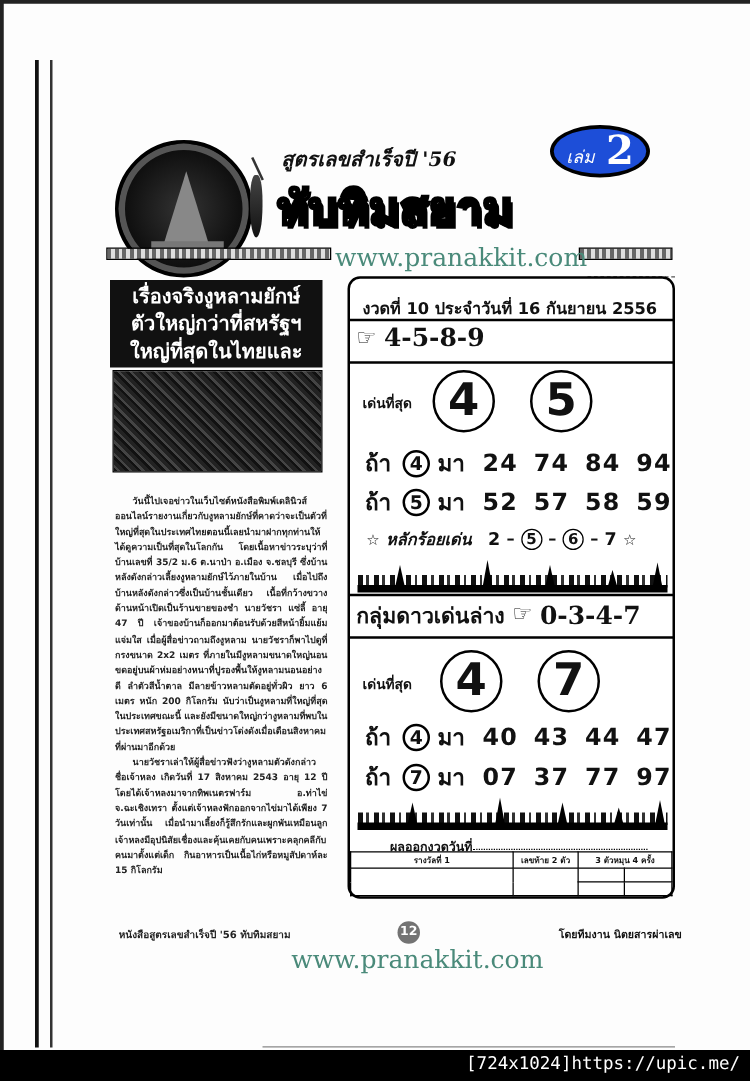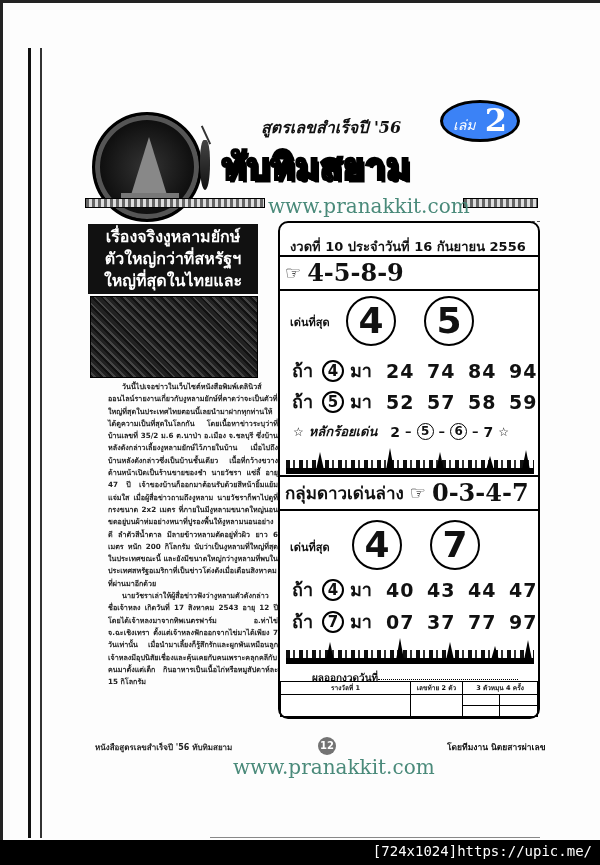--- a/index.html
+++ b/index.html
@@ -12,45 +12,45 @@
   .footer-bar { position: absolute; left: 0; top: 840px; width: 600px; height: 25px; background: #000; }
   .footer-bar span { position: absolute; right: 8px; top: 3px; color: #fff; font-family: "DejaVu Sans Mono", monospace; font-size: 14px; }
 
   
   .logo-medallion { position: absolute; left: 92px; top: 112px; width: 110px; height: 110px; border-radius: 50%; background: radial-gradient(circle at 50% 50%, #333 0%, #111 60%, #000 100%); border: 3px solid #000; box-shadow: inset 0 0 0 5px #555; }
   .logo-medallion .temple { position: absolute; left: 36px; top: 22px; width: 0; height: 0; border-left: 18px solid transparent; border-right: 18px solid transparent; border-bottom: 58px solid #888; }
   .logo-medallion .temple-base { position: absolute; left: 26px; top: 78px; width: 58px; height: 12px; background: #777; }
   .pendulum-line { position: absolute; left: 205px; top: 125px; width: 2px; height: 20px; background: #333; transform: rotate(-25deg); }
   .pendulum { position: absolute; left: 200px; top: 140px; width: 10px; height: 50px; background: linear-gradient(#444, #111); border-radius: 40% 40% 50% 50%; }
 
-  .subtitle { position: absolute; left: 225px; top: 115px; font-family: "DejaVu Serif", serif; font-style: italic; font-size: 16px; font-weight: bold; color: #111; margin-left: 36px; }
-  .volume-badge { position: absolute; left: 440px; top: 100px; width: 80px; height: 42px; border: 3px solid #000; border-radius: 50%; background: #3b82f6; color: #fff; text-align: center; }
+  .subtitle { position: absolute; left: 225px; top: 115px; font-family: "DejaVu Serif", serif; font-style: italic; font-size: 16px; font-weight: bold; color: #111; }
+  .volume-badge { position: absolute; left: 440px; top: 100px; width: 80px; height: 42px; border: 3px solid #000; border-radius: 50%; background: #1d4ed8; color: #fff; text-align: center; }
   .volume-badge .vol-label { font-size: 14px; font-style: italic; position: absolute; left: 10px; top: 11px; }
   .volume-badge .vol-num { font-family: "DejaVu Serif", serif; font-size: 32px; font-weight: bold; position: absolute; right: 10px; top: -2px; }
   .main-title { position: absolute; left: 222px; top: 138px; font-family: "DejaVu Sans", sans-serif; font-size: 36px; font-weight: bold; letter-spacing: 1px; color: #fff; -webkit-text-stroke: 3px #000; text-shadow: 3px 3px 0 #000; }
 
   .banner-strip-left { position: absolute; left: 85px; top: 198px; width: 180px; height: 10px; background: repeating-linear-gradient(90deg, #666 0 3px, #ddd 3px 6px); border: 1px solid #000; }
   .banner-strip-right { position: absolute; left: 463px; top: 198px; width: 75px; height: 10px; background: repeating-linear-gradient(90deg, #666 0 3px, #ddd 3px 6px); border: 1px solid #000; }
   .watermark-top { position: absolute; left: 268px; top: 194px; font-family: "DejaVu Serif", serif; font-size: 20px; color: #4a8a7a; }
   .vine-deco { position: absolute; left: 470px; top: 208px; width: 70px; height: 14px; border-bottom: 1px dashed #555; }
 
   
   .story-headline { position: absolute; left: 88px; top: 224px; width: 170px; height: 70px; background: #111; color: #fff; padding: 2px 0; font-size: 16px; font-weight: bold; line-height: 22px; text-align: center; }
   .story-photo { position: absolute; left: 90px; top: 296px; width: 168px; height: 82px; background: repeating-linear-gradient(45deg, #111 0 2px, #444 2px 4px, #222 4px 7px); border: 1px solid #000; }
-  .story-body { position: absolute; left: 92px; top: 381px; width: 170px; font-size: 7.2px; line-height: 12.3px; font-weight: bold; color: #222; text-align: justify; margin-left: 16px; }
+  .story-body { position: absolute; left: 92px; top: 395px; width: 170px; font-size: 7.2px; line-height: 12.3px; font-weight: bold; color: #222; text-align: justify; }
   .story-body p { text-indent: 14px; margin-bottom: 0; }
   .story-footer { position: absolute; left: 95px; top: 741px; font-size: 8px; font-weight: bold; color: #222; }
 
   
   .lotto-box { position: absolute; left: 278px; top: 221px; width: 262px; height: 498px; border: 2px solid #000; border-radius: 10px; background: #fff; }
   .draw-info { position: absolute; left: 290px; top: 236px; font-size: 13px; font-weight: bold; }
   .hline { position: absolute; left: 279px; width: 260px; height: 2px; background: #000; }
   .group-line { position: absolute; left: 285px; font-size: 17px; font-weight: bold; display: flex; align-items: center; gap: 6px; }
   .group-line .hand { font-size: 18px; }
-  .group-line .nums { font-family: "DejaVu Serif", serif; font-size: 24px; font-weight: bold; }
+  .group-line .nums { font-family: "DejaVu Serif", serif; font-size: 20px; font-weight: bold; }
 
   .best-label { position: absolute; left: 290px; font-size: 11px; font-weight: bold; }
   .big-circle { position: absolute; width: 50px; height: 50px; border: 2px solid #000; border-radius: 50%; text-align: center; line-height: 46px; font-family: "DejaVu Sans", sans-serif; font-size: 36px; font-weight: bold; }
 
   .if-row { position: absolute; left: 292px; display: flex; align-items: center; font-size: 18px; font-weight: bold; }
   .if-row .if-lbl { width: 30px; }
   .if-row .sm-circle { width: 22px; height: 22px; border: 2px solid #000; border-radius: 50%; font-size: 15px; text-align: center; line-height: 18px; margin-right: 6px; }
   .if-row .ma { width: 36px; }
   .if-row .pair { width: 41px; font-size: 19px; letter-spacing: 1px; }
 

